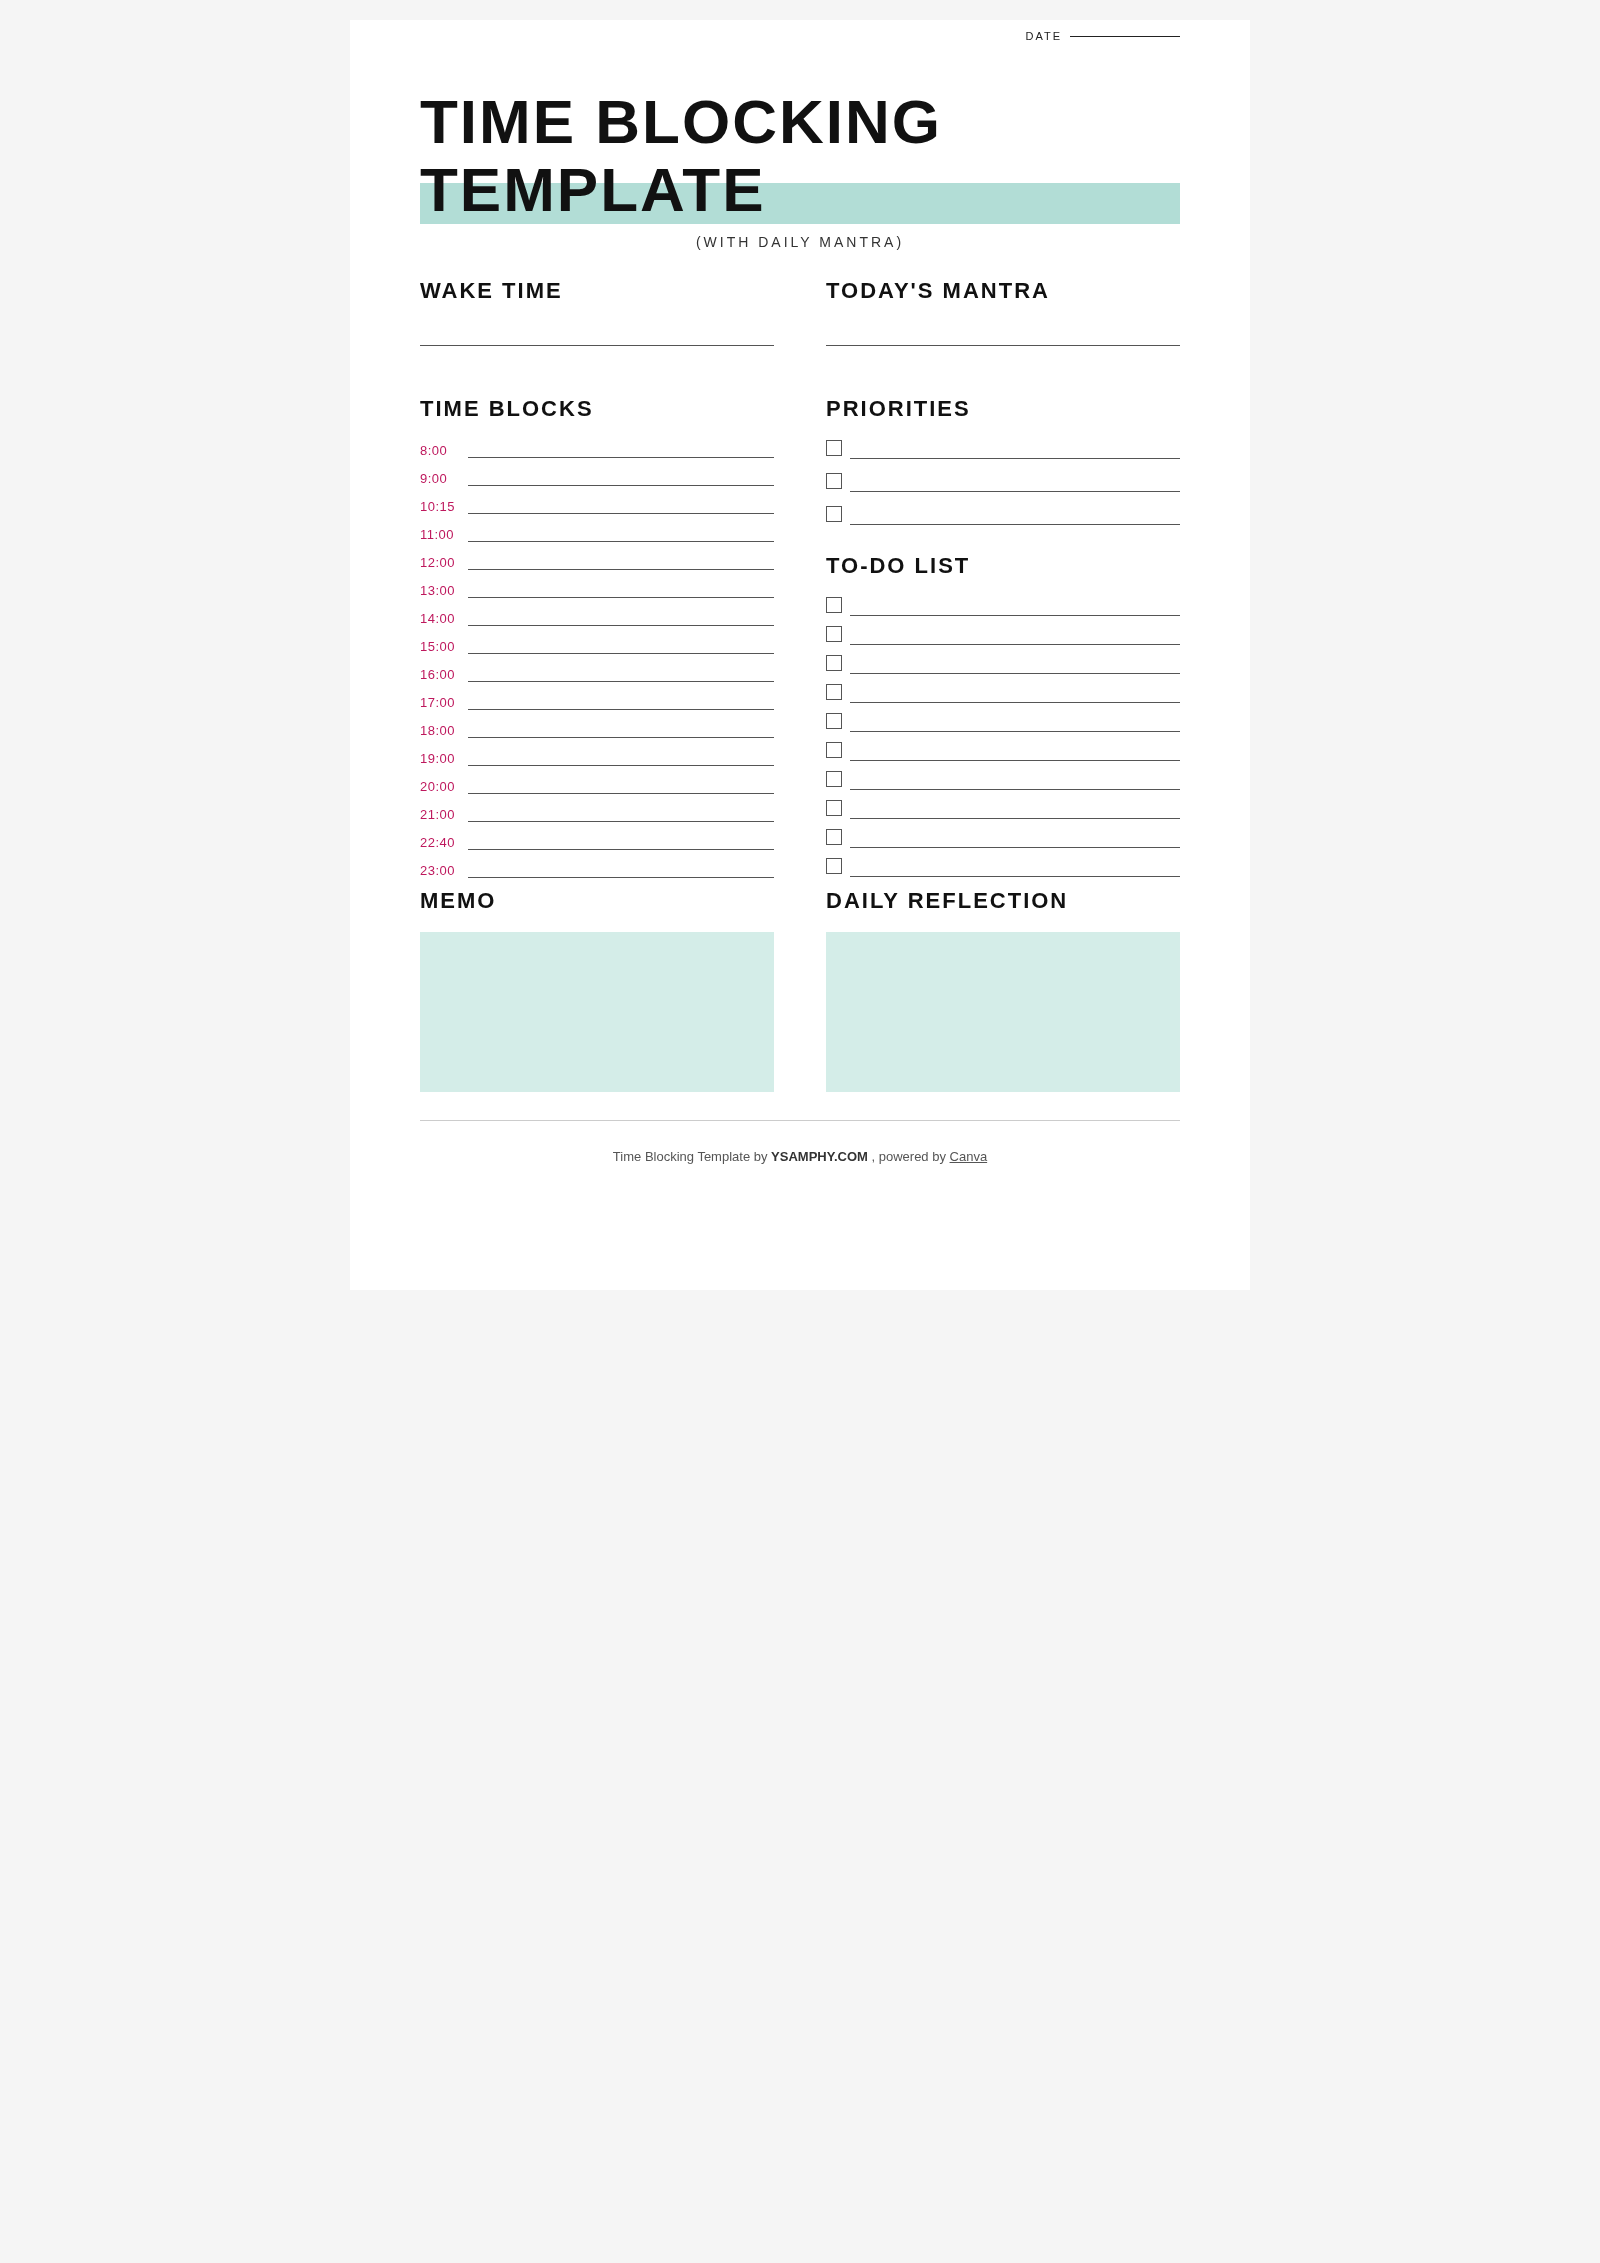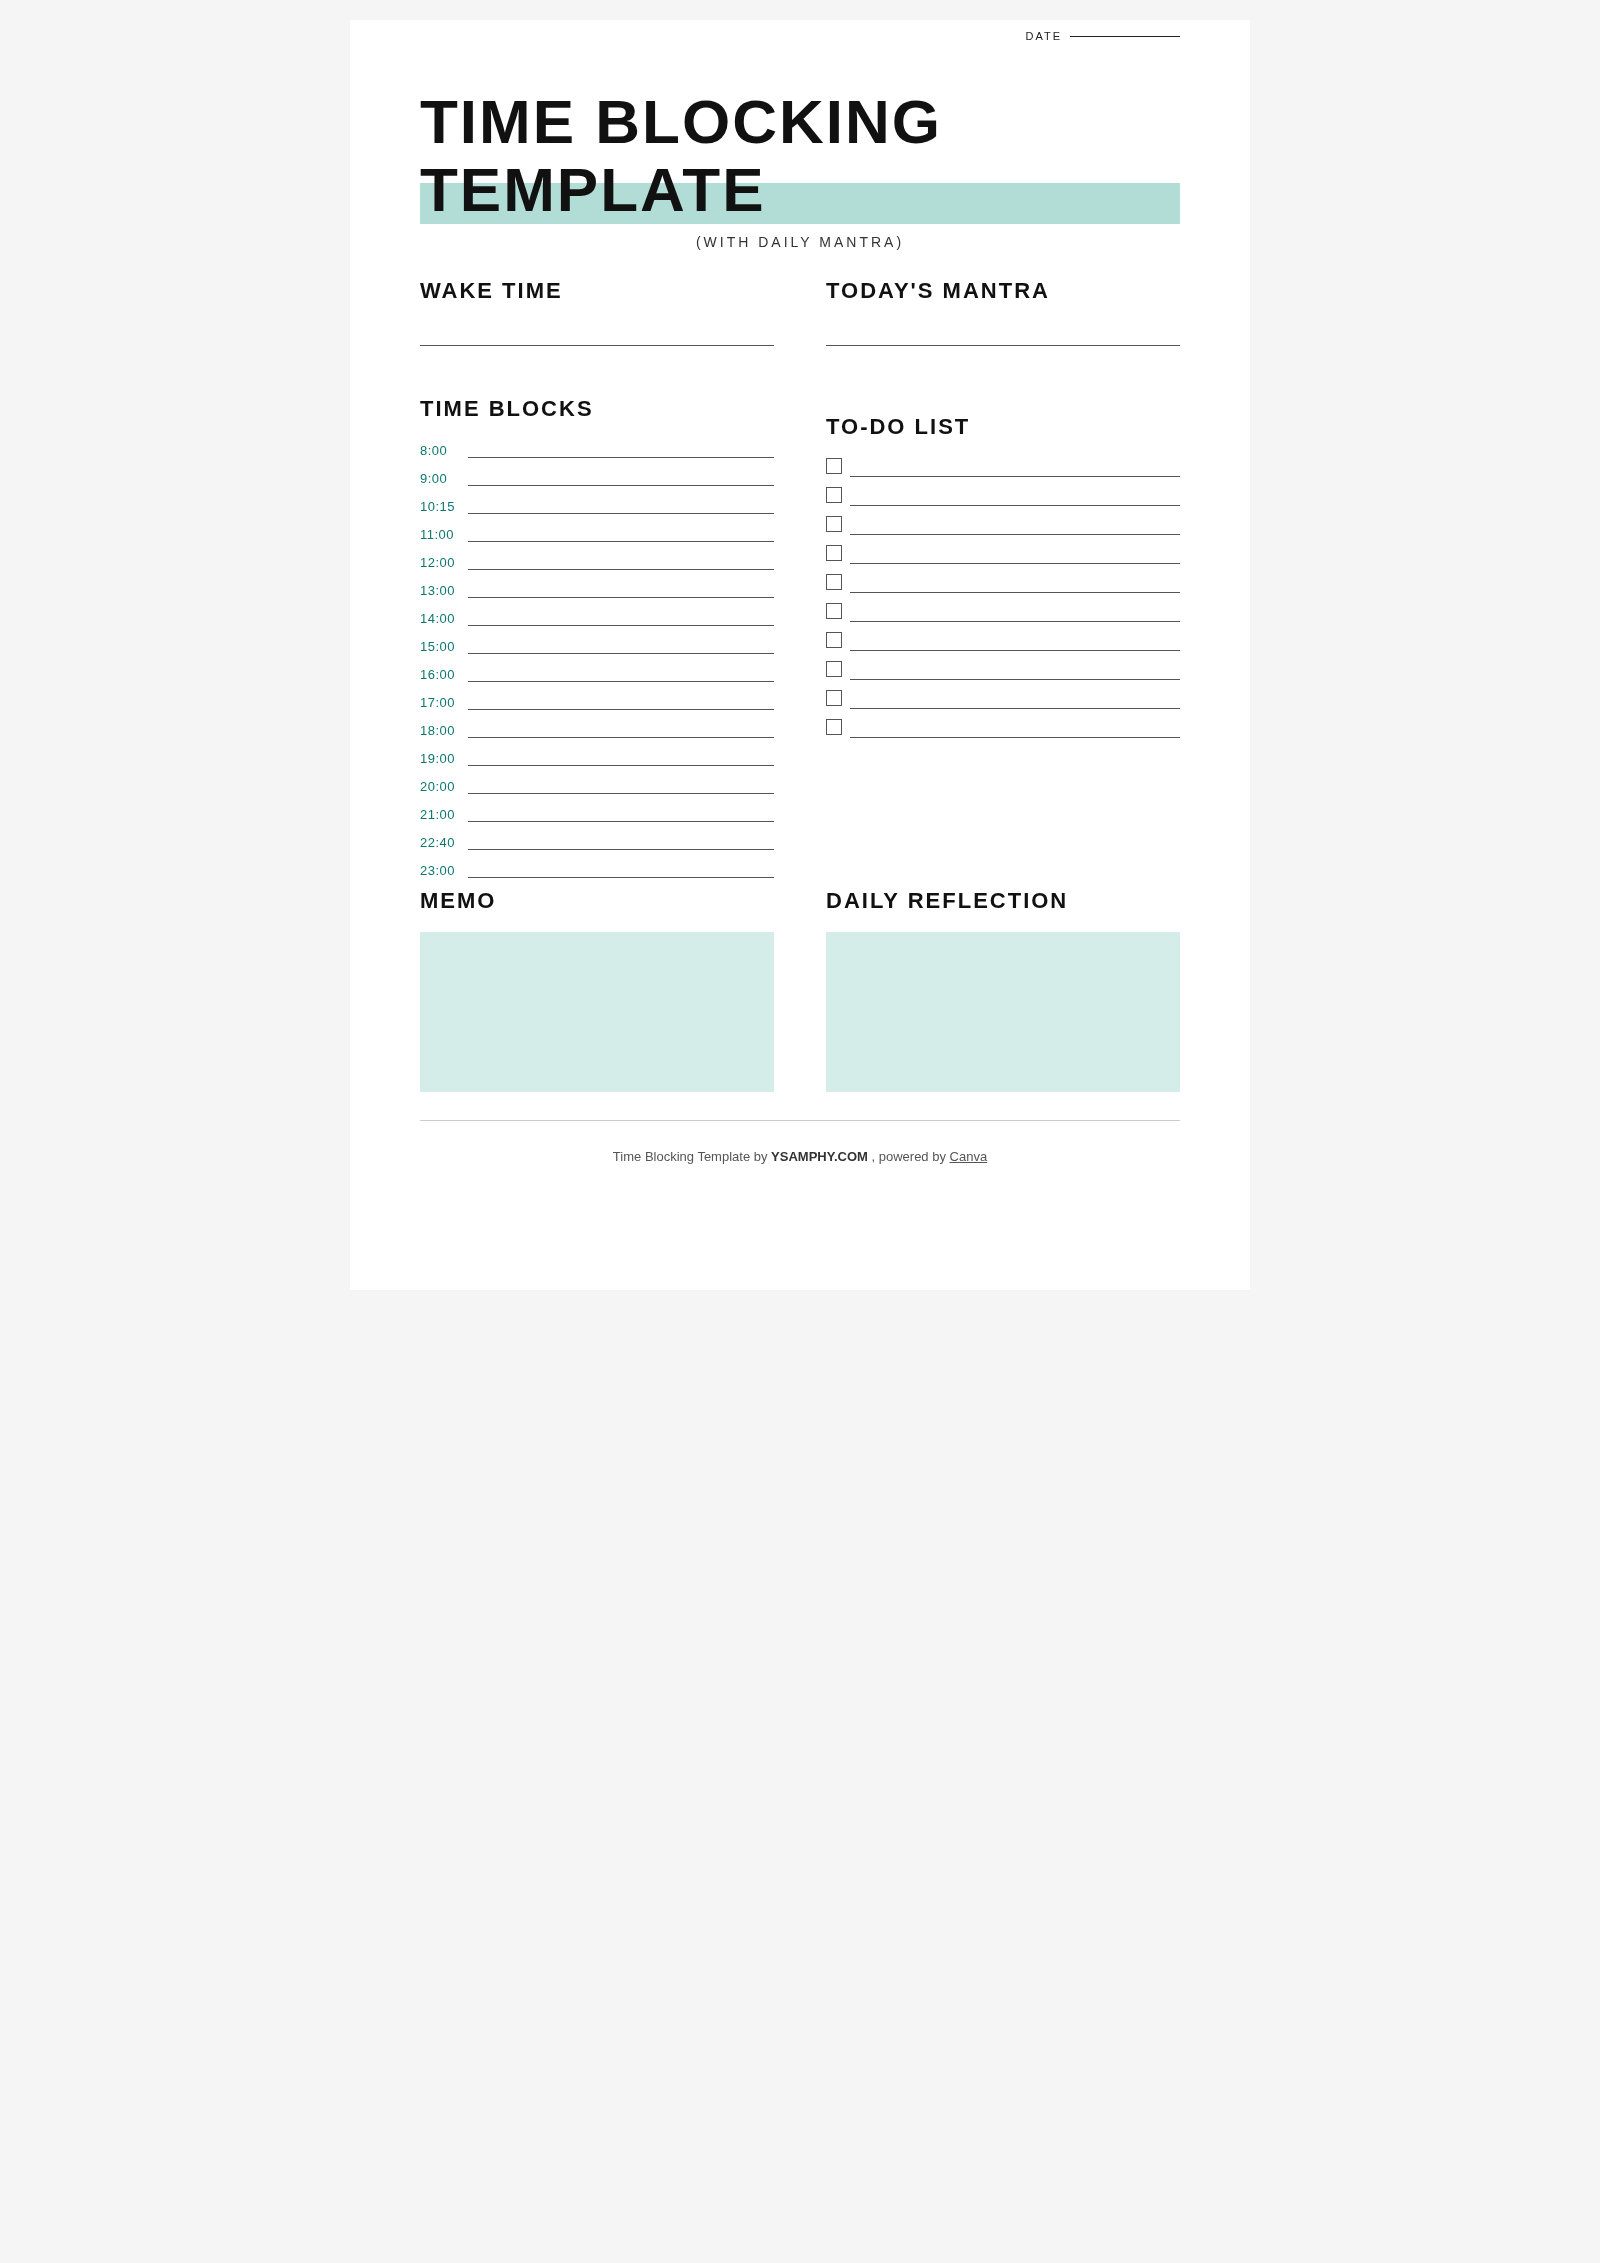--- a/index.html
+++ b/index.html
@@ -94,21 +94,21 @@
 
     .time-row {
       display: flex;
       align-items: flex-end;
       margin-bottom: 10px;
       gap: 8px;
     }
 
     .time-label {
       font-size: 13px;
-      color: #0f766e;
+      color: #be185d;
       min-width: 40px;
       letter-spacing: 0.5px;
     }
 
     .time-line {
       flex: 1;
       border-bottom: 1.2px solid #555;
       height: 18px;
     }
 
@@ -276,20 +276,37 @@
       <div class="time-line"></div>
     </div>
           <div class="time-row">
       <span class="time-label">23:00</span>
       <div class="time-line"></div>
     </div>
         </div>
     </div>
 
     <div>
+      <div class="priorities-section">
+        <div class="section-label">PRIORITIES</div>
+        <div id="priorities-container">
+            <div class="priority-row">
+      <div class="checkbox"></div>
+      <div class="priority-line"></div>
+    </div>
+            <div class="priority-row">
+      <div class="checkbox"></div>
+      <div class="priority-line"></div>
+    </div>
+            <div class="priority-row">
+      <div class="checkbox"></div>
+      <div class="priority-line"></div>
+    </div>
+          </div>
+      </div>
       <div class="todo-section">
         <div class="section-label">TO-DO LIST</div>
         <div id="todo-container">
             <div class="todo-row">
       <div class="checkbox"></div>
       <div class="priority-line"></div>
     </div>
             <div class="todo-row">
       <div class="checkbox"></div>
       <div class="priority-line"></div>

